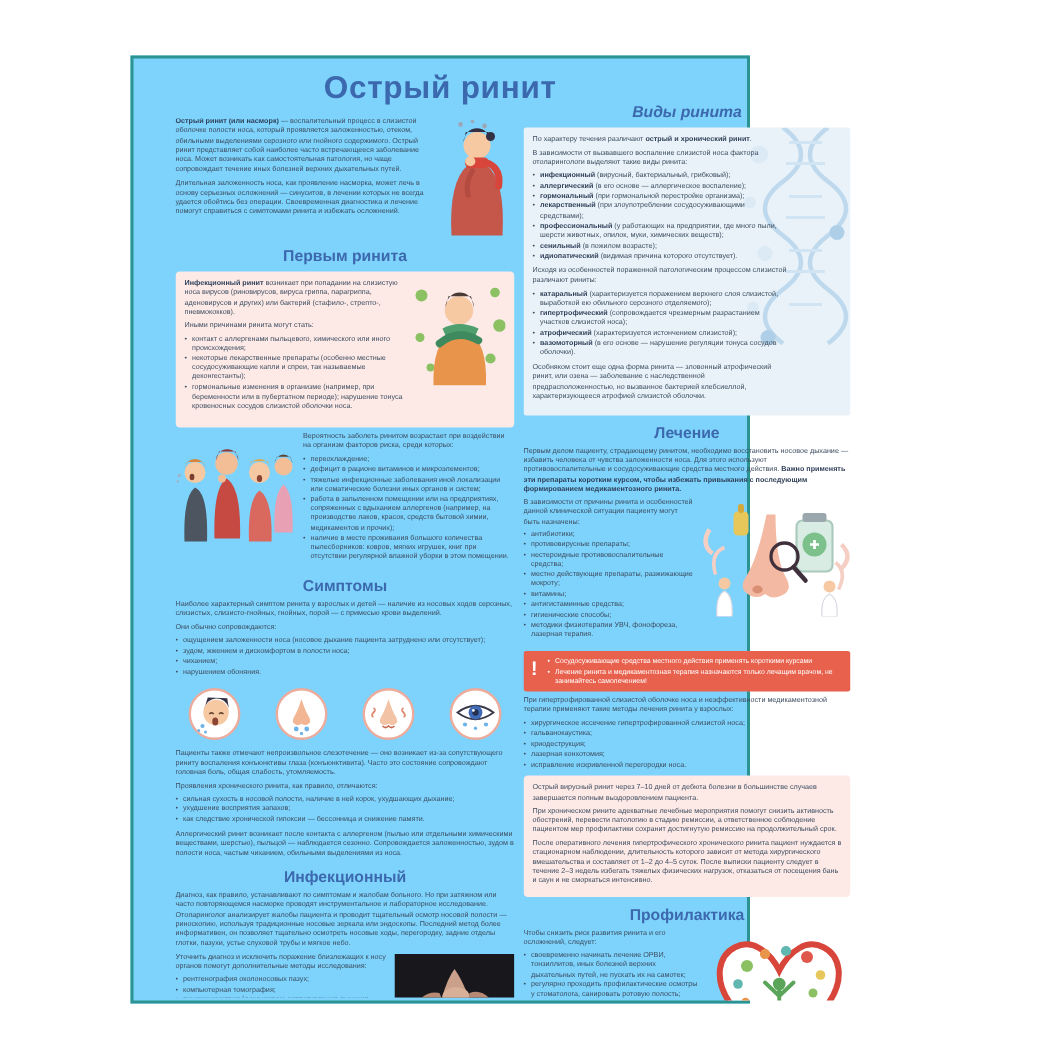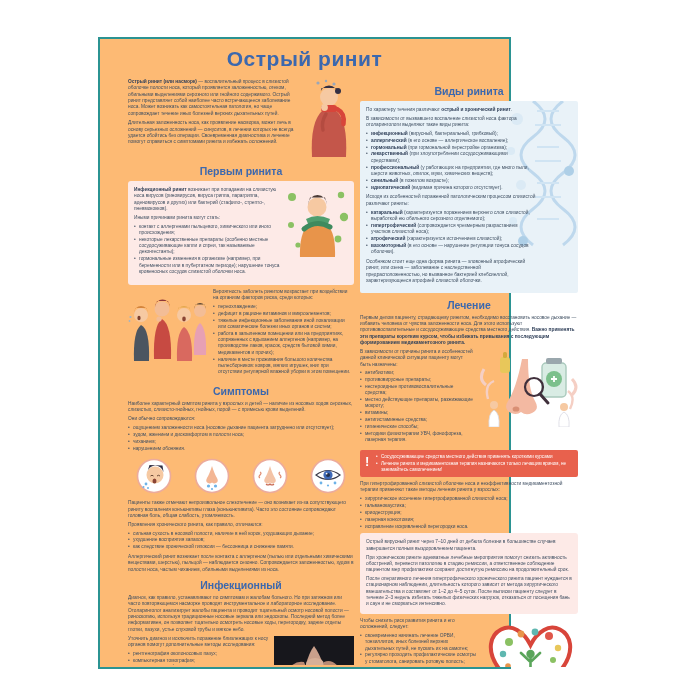--- a/index.html
+++ b/index.html
@@ -1,18 +1,18 @@
 <!DOCTYPE html>
 <html><head>
 <meta charset="utf-8">
 <style>
   html,body{margin:0;padding:0;}
   body{width:700px;height:700px;background:#ffffff;font-family:"Liberation Sans",sans-serif;}
   .page{position:relative;width:700px;height:700px;background:#ffffff;overflow:hidden;}
-  .poster{position:absolute;left:98px;top:37px;width:413px;height:632px;background:#fdba74;
+  .poster{position:absolute;left:87px;top:37px;width:413px;height:632px;background:#7dd3fc;
           border:2px solid #2b9392;box-sizing:border-box;}
   .title{position:absolute;left:0;top:8px;width:100%;text-align:center;color:#3c68ae;
          font-size:21px;font-weight:bold;letter-spacing:.5px;}
   .col-left{position:absolute;left:28px;top:40px;width:226px;height:586px;overflow:hidden;}
   .col-right{position:absolute;left:260px;top:30px;width:218px;height:598px;overflow:hidden;}
   .h{ text-align:center;color:#3c68ae;font-size:10.5px;font-weight:bold;margin:6px 0 4px;}
   .txt{font-size:4.8px;line-height:1.32;color:#3e4e61;}
   .txt p{margin:0 0 3.5px;}
   .txt b{color:#31415a;}
   ul{margin:0 0 3.5px;padding:0;list-style:none;}
@@ -222,21 +222,21 @@
             <path d="M12 36 Q20 24 30 26 L34 36Z" fill="#b88a74"></path>
             <path d="M68 36 Q60 22 50 26 L48 36Z" fill="#b88a74"></path>
           </svg>
 
         </div>
       </div>
     </div>
 
     <div class="col-right">
 
-      <div class="h" style="margin-top:16px;">Виды ринита</div>
+      <div class="h" style="margin-top:0;font-style:italic;">Виды ринита</div>
 
       <div class="bluebox">
         <svg class="dna" width="75" height="150" viewBox="0 0 75 150">
           <g opacity="0.55">
             <path d="M30 0 q24 18 0 36 q-24 18 0 36 q24 18 0 36 q-24 18 0 36" stroke="#9cc4e4" stroke-width="3" fill="none"></path>
             <path d="M60 0 q-24 18 0 36 q24 18 0 36 q-24 18 0 36 q24 18 0 36" stroke="#9cc4e4" stroke-width="3" fill="none"></path>
             <path d="M34 10 h22 M32 24 h26 M34 46 h22 M32 60 h26 M34 82 h22 M32 96 h26 M34 118 h22" stroke="#bcd9ee" stroke-width="2"></path>
             <circle cx="14" cy="18" r="6" fill="#cfe4f2"></circle>
               <circle cx="8" cy="50" r="4" fill="#cfe4f2"></circle>
             <circle cx="18" cy="84" r="5" fill="#cfe4f2"></circle>
@@ -335,20 +335,21 @@
             <li><span>исправление искривленной перегородки носа.</span></li>
           </ul>
       </div>
 
       <div class="pinkbox txt mb0">
         <p>Острый вирусный ринит через 7–10 дней от дебюта болезни в большинстве случаев завершается полным выздоровлением пациента.</p>
         <p>При хроническом рините адекватные лечебные мероприятия помогут снизить активность обострений, перевести патологию в стадию ремиссии, а ответственное соблюдение пациентом мер профилактики сохранит достигнутую ремиссию на продолжительный срок.</p>
         <p style="margin-bottom:0;">После оперативного лечения гипертрофического хронического ринита пациент нуждается в стационарном наблюдении, длительность которого зависит от метода хирургического вмешательства и составляет от 1–2 до 4–5 суток. После выписки пациенту следует в течение 2–3 недель избегать тяжелых физических нагрузок, отказаться от посещения бань и саун и не сморкаться интенсивно.</p>
       </div>
 
+      <div class="h">Профилактика</div>
 
       <div class="row">
         <div class="txt grow mb0">
           <p>Чтобы снизить риск развития ринита и его осложнений, следует:</p>
           <ul>
 
           <li><span>своевременно начинать лечение ОРВИ, тонзиллитов, иных болезней верхних дыхательных путей, не пускать их на самотек;</span></li>
               <li><span>регулярно проходить профилактические осмотры у стоматолога, санировать ротовую полость;</span></li>
             </ul>
         </div>

